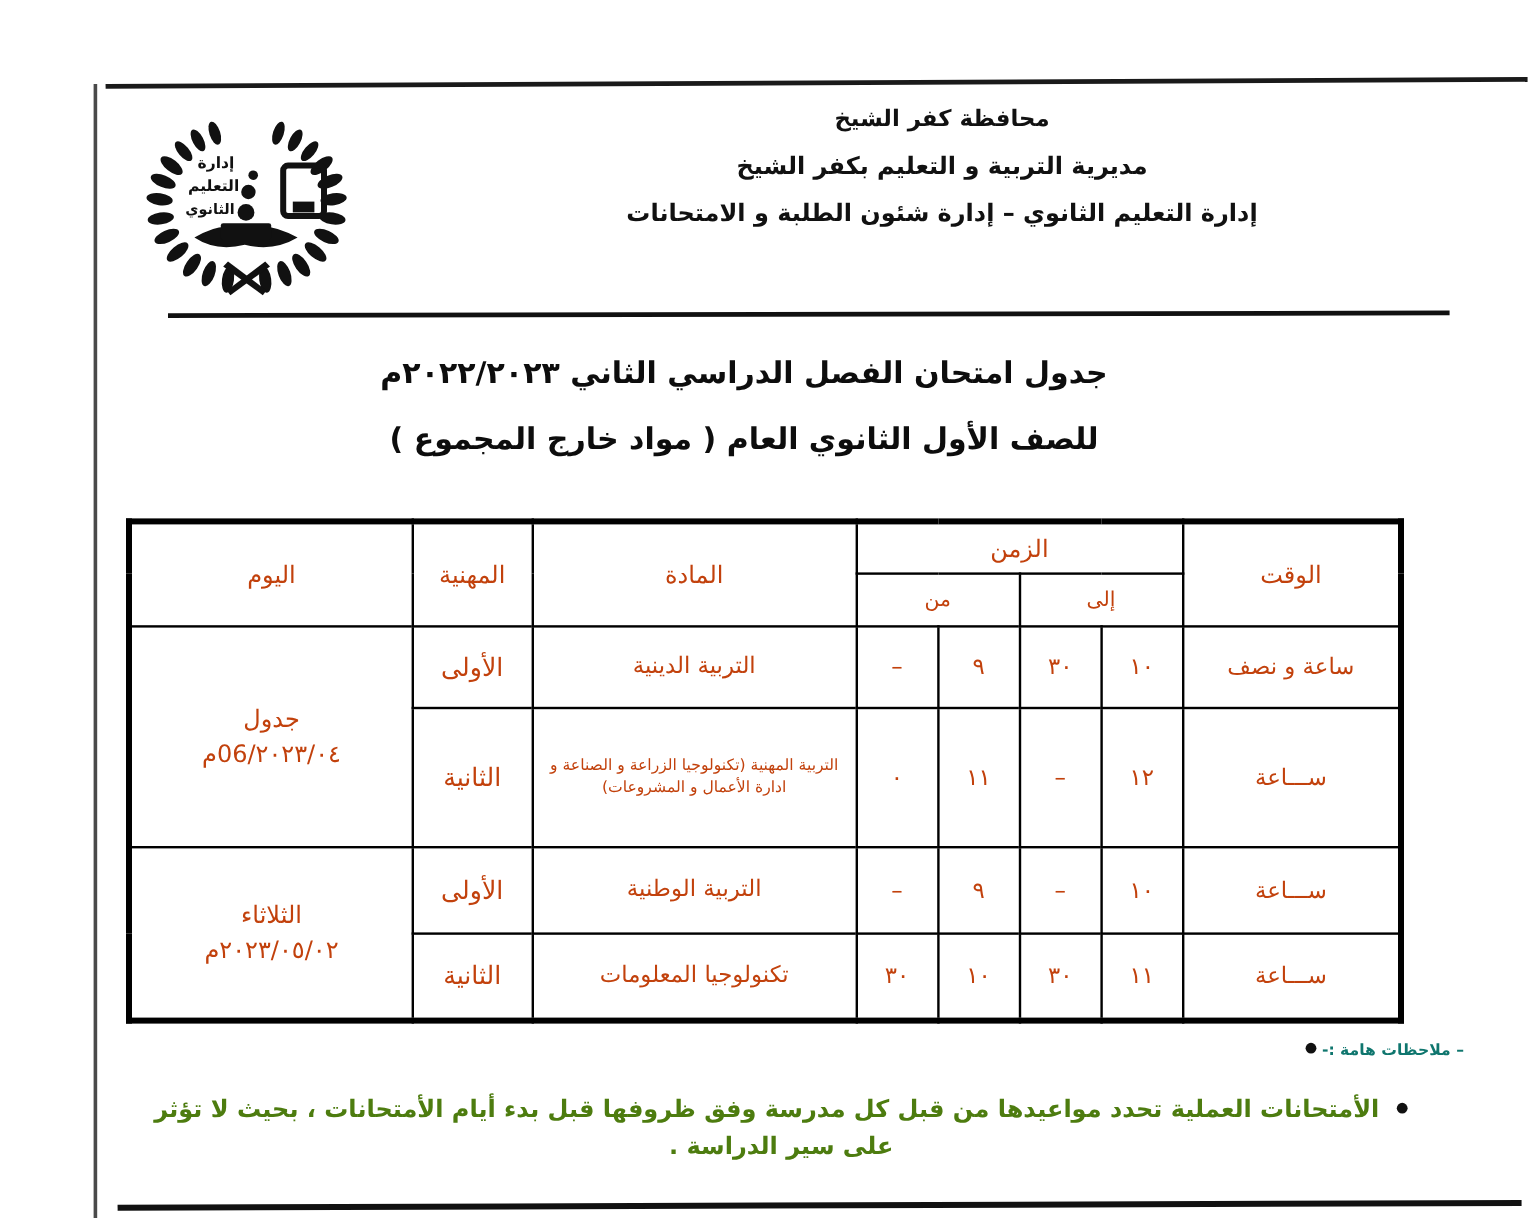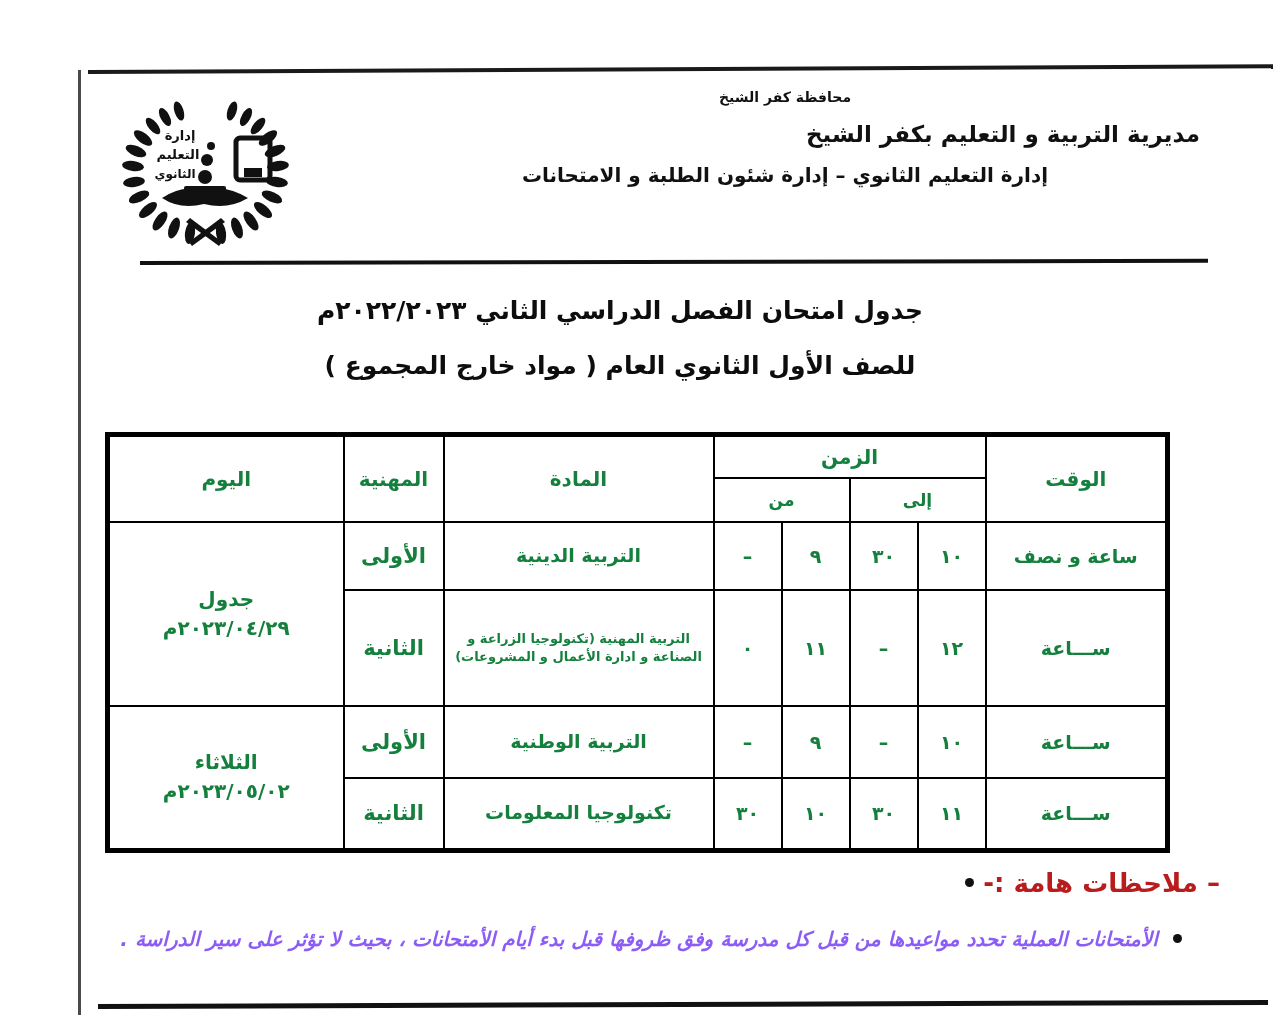--- a/index.html
+++ b/index.html
@@ -60,22 +60,22 @@
     text-align:center;
     line-height:1.0;
   }
   .org-line{
     font-weight:bold;
     color:#111;
     letter-spacing:0px;
     margin:0 0 19px 0;
     white-space:nowrap;
   }
-  .org-line.l1{font-size:14px;}
-  .org-line.l2{font-size:23px;text-align:right;}
+  .org-line.l1{font-size:19px;}
+  .org-line.l2{font-size:20px;}
   .org-line.l3{font-size:20px;}
 
   
   .emblem{
     position:absolute;
     left:18px;top:8px;
     width:175px;height:155px;
   }
   .emblem svg{display:block;}
 
@@ -103,22 +103,22 @@
   table.sched{
     border-collapse:collapse;
     width:1060px;
     table-layout:fixed;
     background:#fff;
   }
   table.sched th,table.sched td{
     border:2.5px solid #000;
     text-align:center;
     vertical-align:middle;
-    font-weight:bold;
-    color:#15803d;
+    font-weight:normal;
+    color:#c2410c;
     padding:0 4px;
   }
   .outer{
     border:5px solid #000;
   }
   th.h{
     font-size:20px;
     height:84px;
   }
   th.h-span{
@@ -156,38 +156,37 @@
   col.c-dur{width:182px;}
 
   
   .notes{
     position:absolute;
     left:100px;top:868px;
     width:1120px;
     text-align:right;
   }
   .note-head{
-    font-size:26px;
+    font-size:13px;
     font-weight:bold;
-    color:#b91c1c;
+    color:#0f766e;
     margin:0 0 26px 0;
     padding-left:0;
     text-align:right;
     padding-right:0;
   }
   .note-head-inner{display:inline-block;}
   .note-item{
     font-size:20px;
     font-weight:bold;
-    color:#8b5cf6;
+    color:#4d7c0f;
     line-height:1.55;
     text-align:center;
     padding:0 28px 0 10px;
     position:relative;
-    font-style:italic;
   }
   .bullet-dot{
     display:inline-block;
     width:9px;height:9px;
     background:#111;
     border-radius:50%;
     vertical-align:middle;
     margin:0 0 4px 8px;
   }
   .note-body{display:inline;}
@@ -302,21 +301,21 @@
         <tr class="r1">
           <td class="dur">ساعة و نصف</td>
           <td class="num">١٠</td>
           <td class="num">٣٠</td>
           <td class="num">٩</td>
           <td class="num">–</td>
           <td class="subject">التربية الدينية</td>
           <td class="period">الأولى</td>
           <td class="day" rowspan="2">
             <div>جدول</div>
-            <div>٢٠٢٣/٠٤/٢٩م</div>
+            <div>٢٠٢٣/٠٤/06م</div>
           </td>
         </tr>
         <tr class="r2">
           <td class="dur">ســـاعة</td>
           <td class="num">١٢</td>
           <td class="num">–</td>
           <td class="num">١١</td>
           <td class="num">٠</td>
           <td class="subject multi">التربية المهنية (تكنولوجيا الزراعة و الصناعة و ادارة الأعمال و المشروعات)</td>
           <td class="period">الثانية</td>

